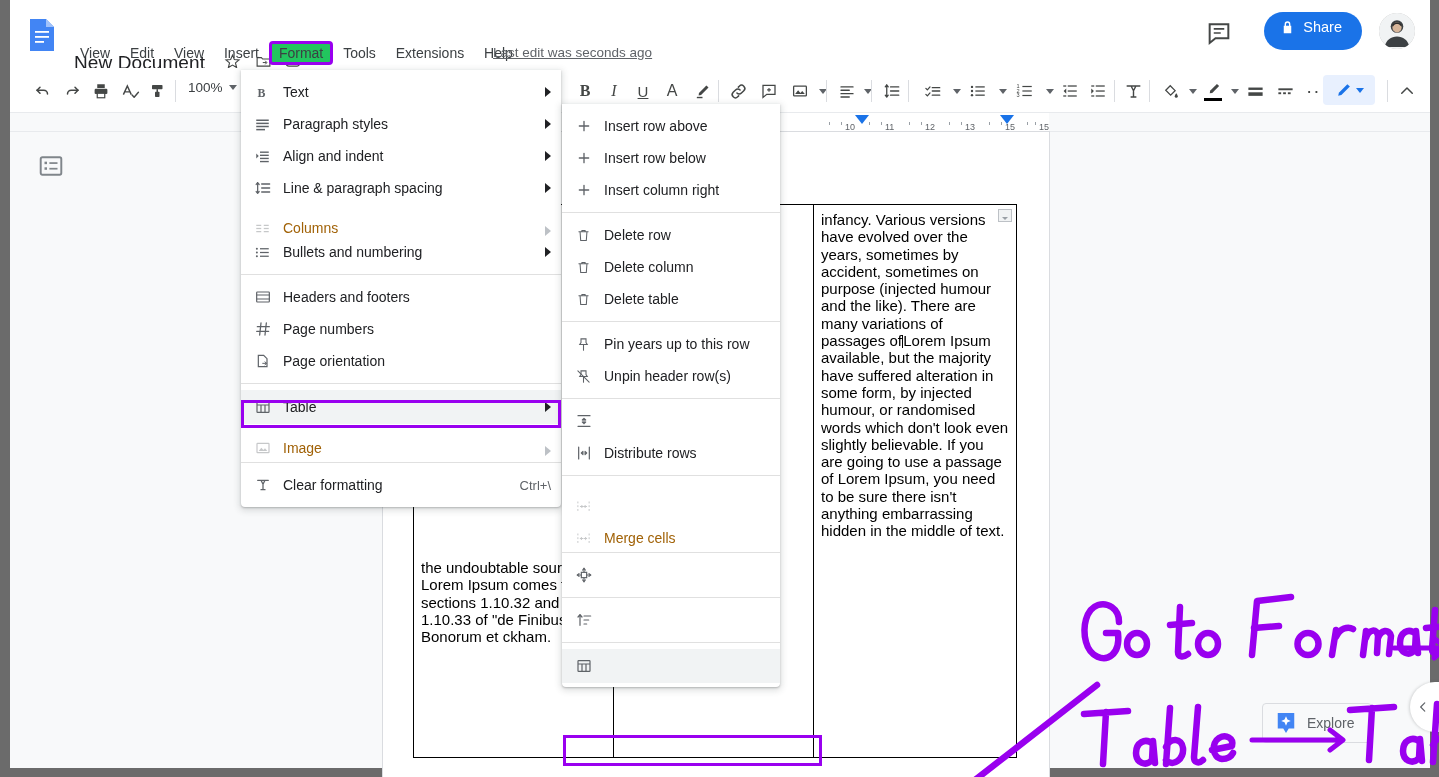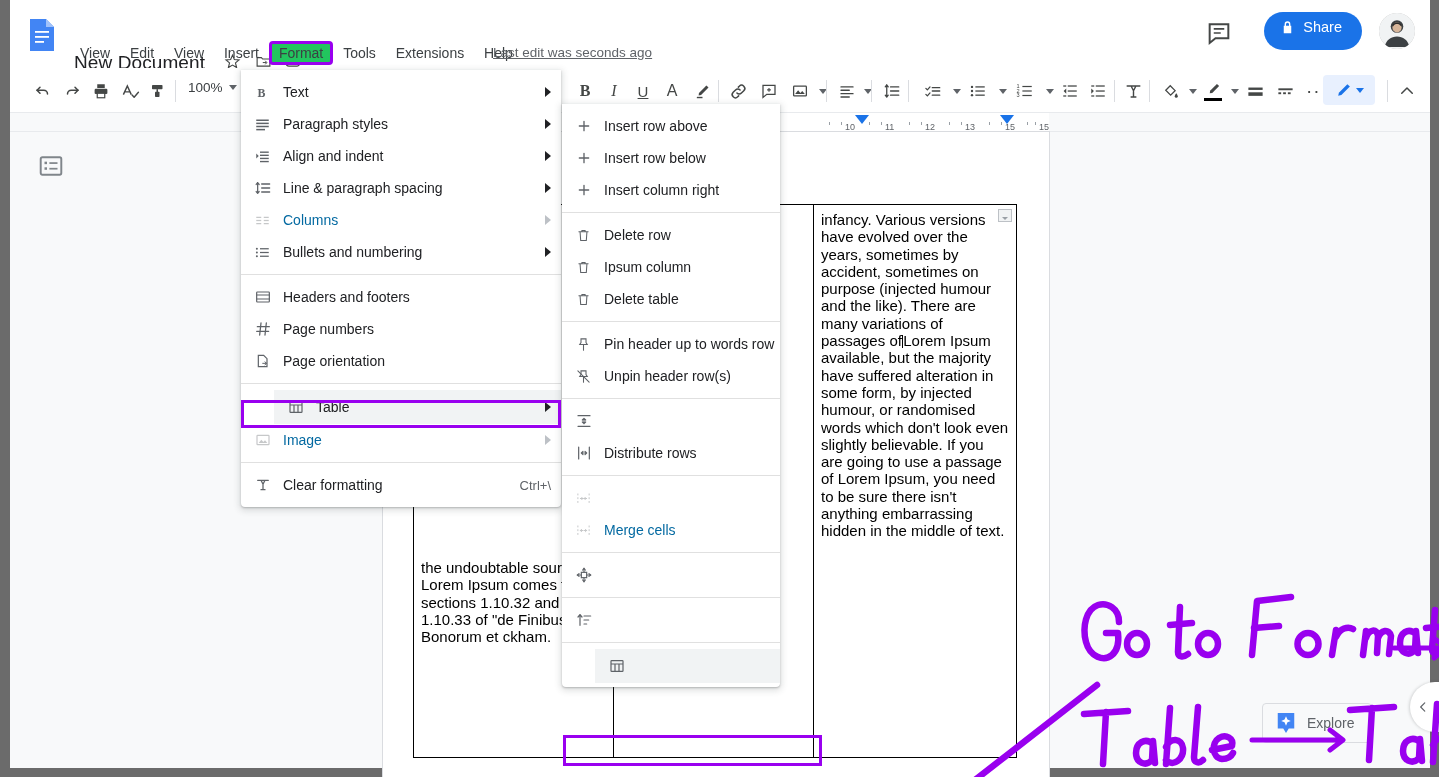--- a/index.html
+++ b/index.html
@@ -159,23 +159,23 @@
     box-shadow: 0 2px 6px 2px rgba(60,64,67,.15), 0 1px 2px rgba(60,64,67,.3);
     border-radius: 0 0 4px 4px; padding: 6px 0; z-index: 40;
   }
   #format-menu { left: 231px; top: 70px; width: 320px; }
   #table-menu { left: 552px; top: 104px; width: 218px; padding-bottom: 4px; }
   .menu-item {
     position: relative; height: 32px; display: flex; align-items: center;
     font-size: 14px; color: #202124; padding: 0 10px 0 14px; cursor: default;
     white-space: nowrap;
   }
-  .menu-item.disabled { color: #0369a1; }
+  .menu-item.disabled { color: #a16207; align-items: flex-end; }
   .menu-item.disabled .mi-icon { opacity: .35; }
-  .menu-item.hl { background: #f1f3f4; margin-left: 33px; }
+  .menu-item.hl { background: #f1f3f4; }
   .mi-icon {
     width: 28px; min-width: 28px; display: flex; align-items: center;
     color: #5f6368; font-size: 14px;
   }
   .mi-label { flex: 1; }
   .mi-shortcut { color: #5f6368; font-size: 13px; margin-left: 20px; }
   .mi-arrow {
     width: 0; height: 0; border-top: 5px solid transparent;
     border-bottom: 5px solid transparent; border-left: 6px solid #202124;
     margin-left: 10px;
@@ -796,39 +796,39 @@
           </svg>
         </span>
       <span class="mi-label">Delete row</span>
     </div>
     <div class="menu-item">
       <span class="mi-icon">
           <svg width="15" height="15" viewBox="0 0 24 24" fill="none" stroke="#5f6368" stroke-width="1.7">
             <path d="M4 6h16M9.5 6V4h5v2M6.5 6l1 14h9l1-14"></path>
           </svg>
         </span>
-      <span class="mi-label">Ipsum column</span>
+      <span class="mi-label">Delete column</span>
     </div>
     <div class="menu-item">
       <span class="mi-icon">
           <svg width="15" height="15" viewBox="0 0 24 24" fill="none" stroke="#5f6368" stroke-width="1.7">
             <path d="M4 6h16M9.5 6V4h5v2M6.5 6l1 14h9l1-14"></path>
           </svg>
         </span>
       <span class="mi-label">Delete table</span>
     </div>
     <div class="menu-sep"></div>
     <div class="menu-item">
       <span class="mi-icon">
           <svg width="15" height="15" viewBox="0 0 24 24" fill="none" stroke="#5f6368" stroke-width="1.7">
             <path d="M8 3h8v6l2 3H6l2-3z"></path>
             <path d="M12 12v9" stroke-linecap="round"></path>
           </svg>
         </span>
-      <span class="mi-label">Pin header up to words row</span>
+      <span class="mi-label">Pin years up to this row</span>
     </div>
     <div class="menu-item">
       <span class="mi-icon">
           <svg width="15" height="15" viewBox="0 0 24 24" fill="none" stroke="#5f6368" stroke-width="1.7">
             <path d="M8 3h8v6l2 3H6l2-3z"></path>
             <path d="M12 12v9" stroke-linecap="round"></path>
             <path d="M3 3l18 18" stroke-linecap="round"></path>
           </svg>
         </span>
       <span class="mi-label">Unpin header row(s)</span>

